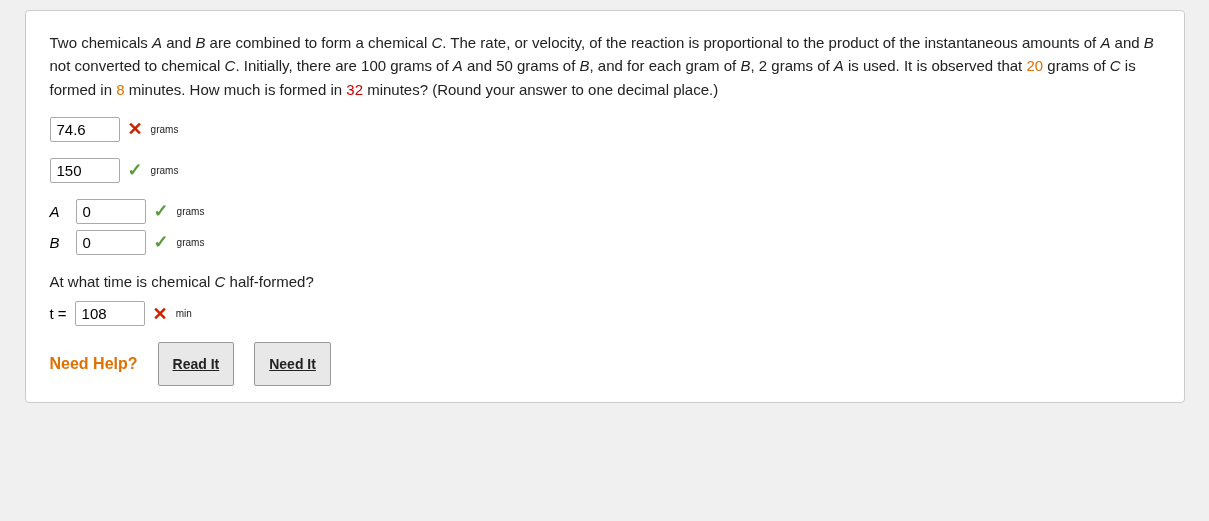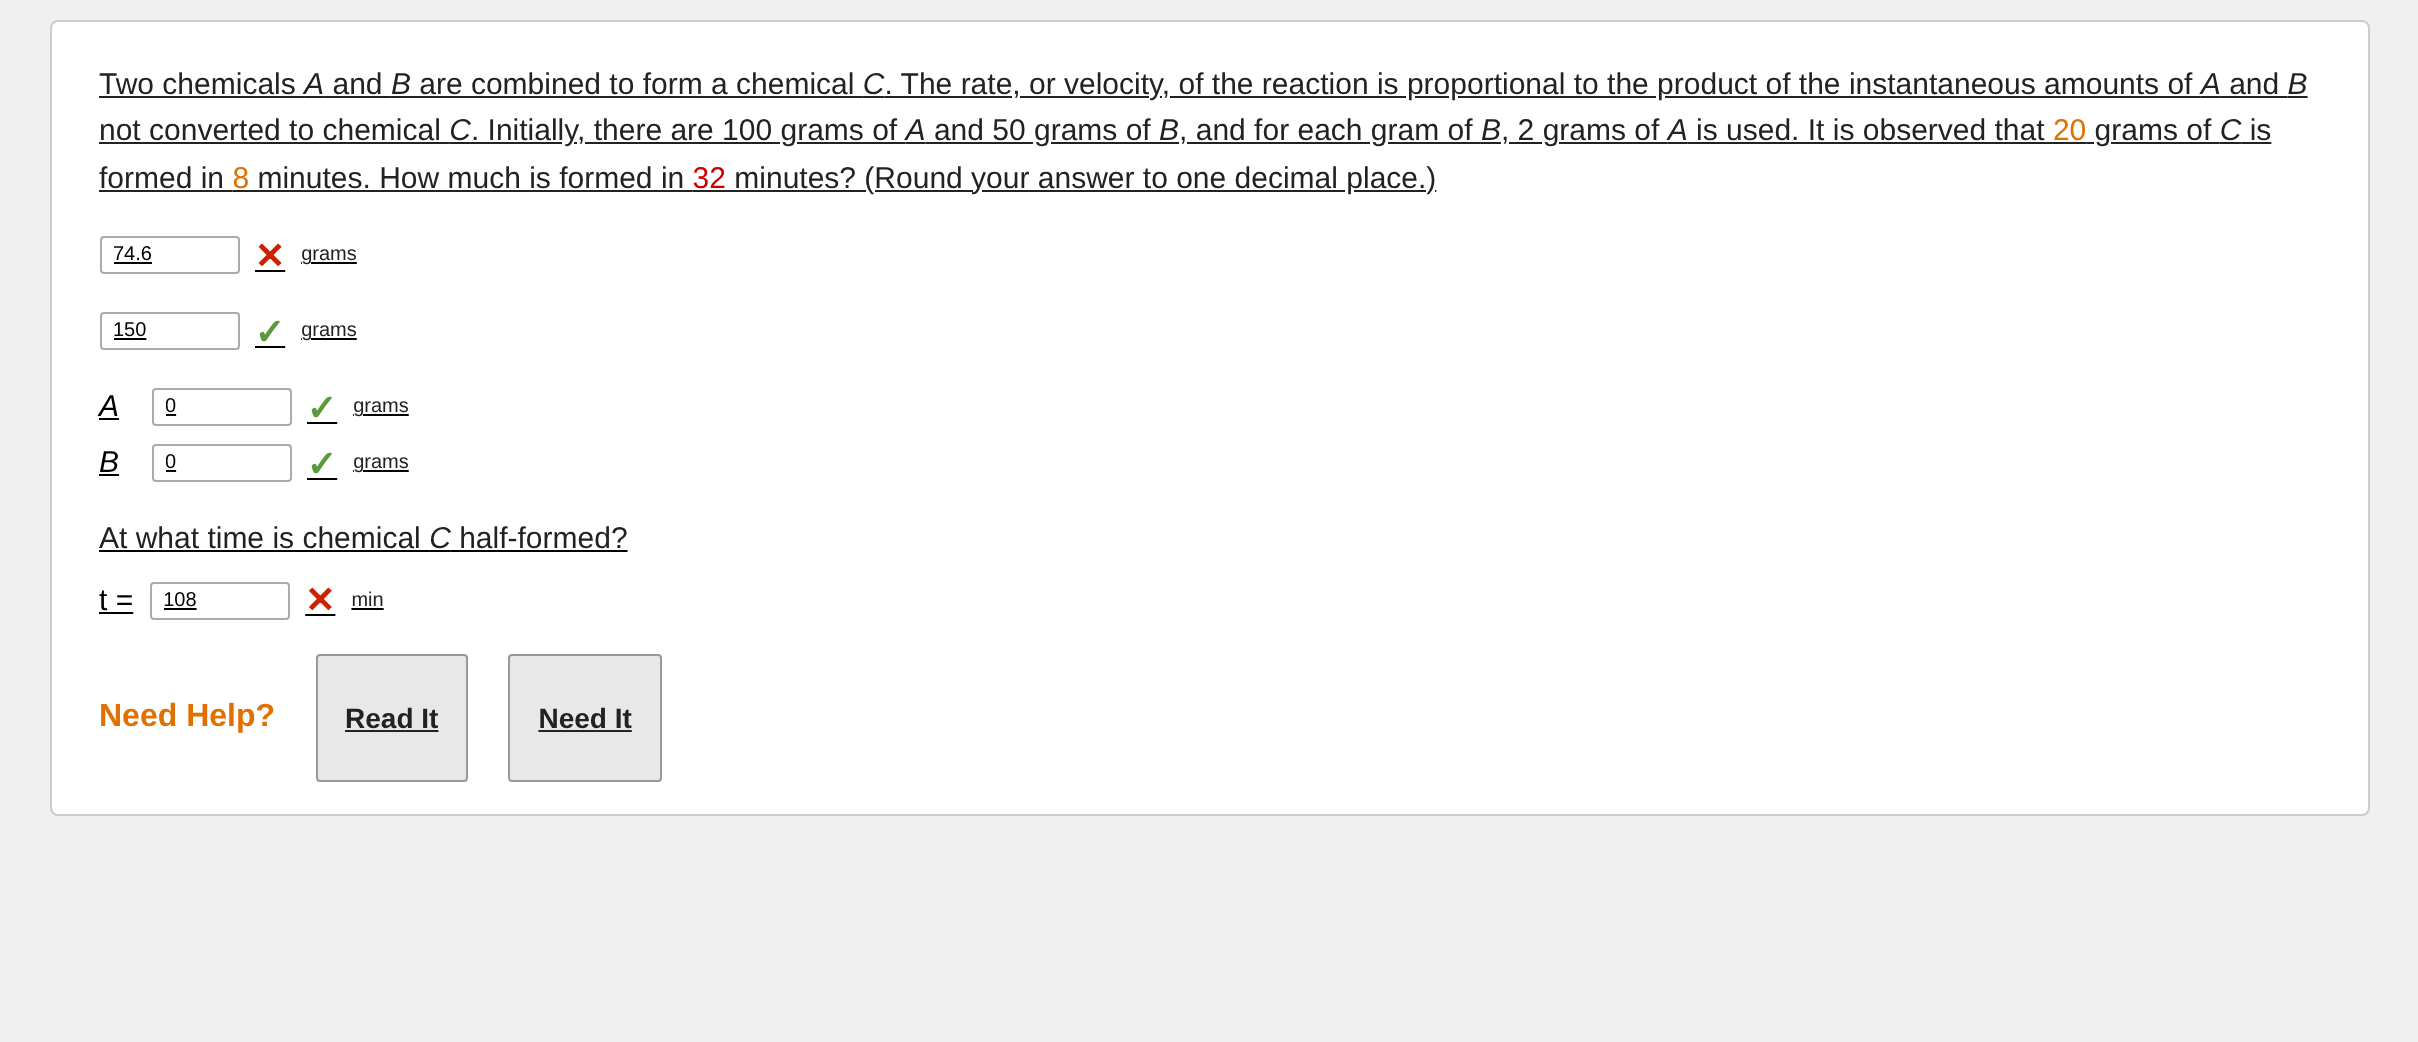--- a/index.html
+++ b/index.html
@@ -36,41 +36,40 @@
       margin-bottom: 6px;
     }
     .answer-row .label {
       font-style: italic;
       min-width: 18px;
     }
     .answer-input {
       border: 1px solid #aaa;
       border-radius: 2px;
       padding: 3px 6px;
-      font-size: 10px;
+      font-size: 15px;
       width: 70px;
       outline: none;
     }
     .check-green {
       color: #5a9a3c;
       font-size: 18px;
       font-weight: bold;
     }
     .cross-red {
       color: #cc2200;
       font-size: 18px;
       font-weight: bold;
     }
     .unit-text {
       color: #222;
       font-size: 10px;
     }
     .section {
       margin-bottom: 16px;
-      text-decoration: underline;
     }
     .question-text {
       margin-bottom: 8px;
       line-height: 1.5;
       color: #222;
     }
     .t-row {
       display: flex;
       align-items: center;
       gap: 8px;
@@ -82,21 +81,21 @@
       margin-top: 14px;
     }
     .need-help-label {
       color: #e07000;
       font-weight: bold;
       font-size: 16px;
     }
     .help-btn {
       border: 1px solid #999;
       background: #e8e8e8;
-      padding: 23px 14px;
+      padding: 13px 14px;
       font-size: 14px;
       font-weight: bold;
       cursor: pointer;
       border-radius: 2px;
       color: #222;
       text-decoration: underline;
     }
   </style>
 </head>
 <body>

